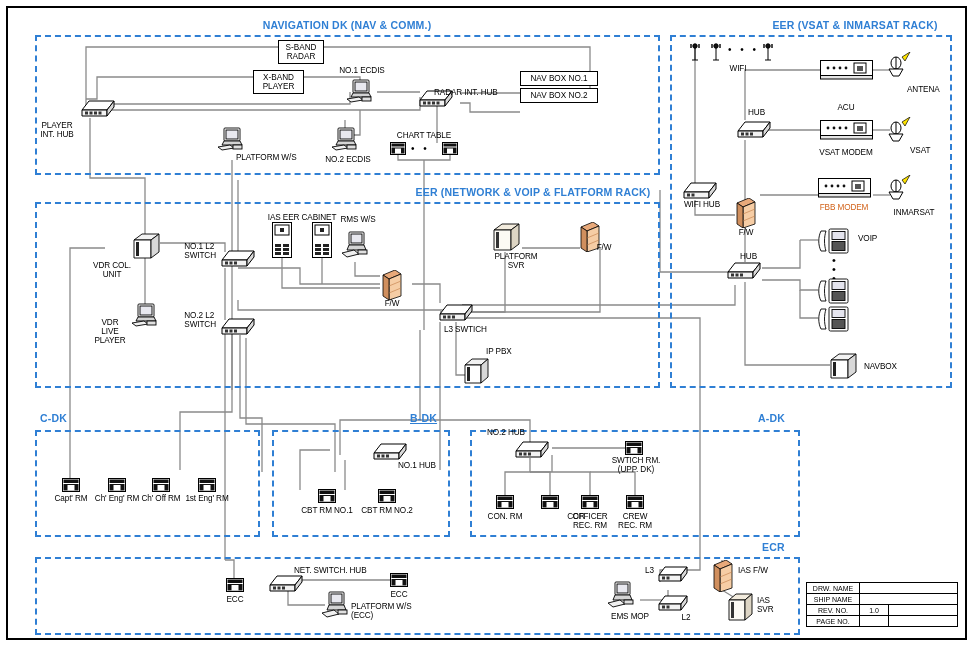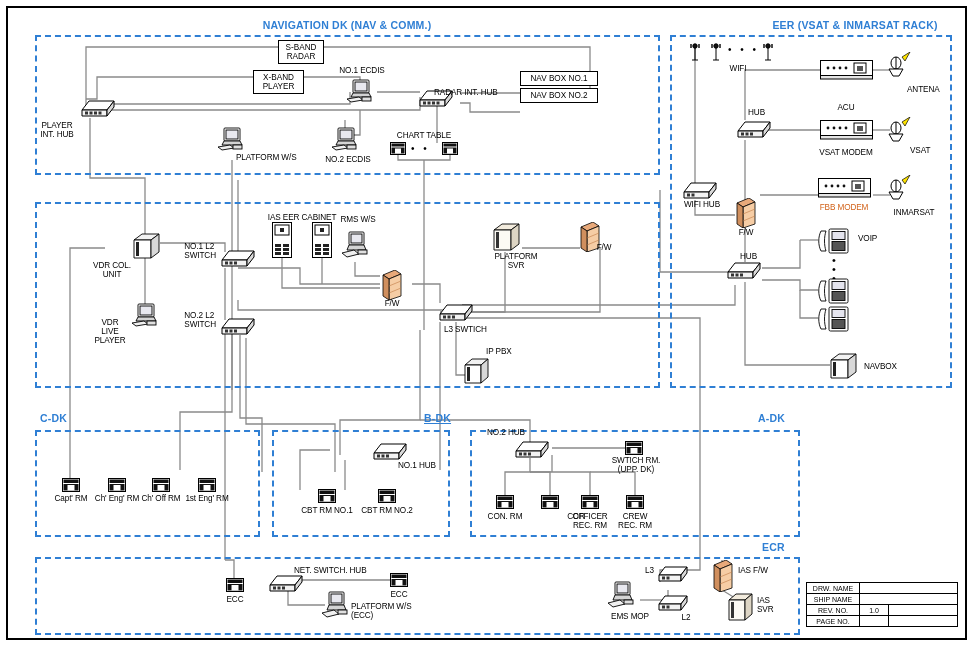--- a/index.html
+++ b/index.html
@@ -119,26 +119,27 @@
     <path class="w" d="M722 560 L722 568"></path>
   </svg>
 
   <div class="zone" style="left:35px;top:35px;width:625px;height:140px;"></div>
   <div class="zlabel c" style="left:347px;top:19px;transform:translateX(-50%);">NAVIGATION DK (NAV &amp; COMM.)</div>
 
   <div class="zone" style="left:670px;top:35px;width:282px;height:353px;"></div>
   <div class="zlabel c" style="left:855px;top:19px;transform:translateX(-50%);">EER (VSAT &amp; INMARSAT RACK)</div>
 
   <div class="zone" style="left:35px;top:202px;width:625px;height:186px;"></div>
+  <div class="zlabel c" style="left:533px;top:186px;transform:translateX(-50%);">EER (NETWORK &amp; VOIP &amp; FLATFORM RACK)</div>
 
   <div class="zone" style="left:35px;top:430px;width:225px;height:107px;"></div>
   <div class="zlabel" style="left:40px;top:412px;">C-DK</div>
 
   <div class="zone" style="left:272px;top:430px;width:178px;height:107px;"></div>
-  <div class="zlabel" style="left:424px;top:412px;text-decoration:underline;">B-DK</div>
+  <div class="zlabel" style="left:410px;top:412px;text-decoration:underline;">B-DK</div>
 
   <div class="zone" style="left:470px;top:430px;width:330px;height:107px;"></div>
   <div class="zlabel" style="left:758px;top:412px;">A-DK</div>
 
   <div class="zone" style="left:35px;top:557px;width:765px;height:78px;"></div>
   <div class="zlabel" style="left:762px;top:541px;">ECR</div>
 
   <div class="rbox" style="left:278px;top:40px;width:44px;height:22px;">S-BAND
 RADAR</div>
   <div class="rbox" style="left:253px;top:70px;width:49px;height:22px;">X-BAND

